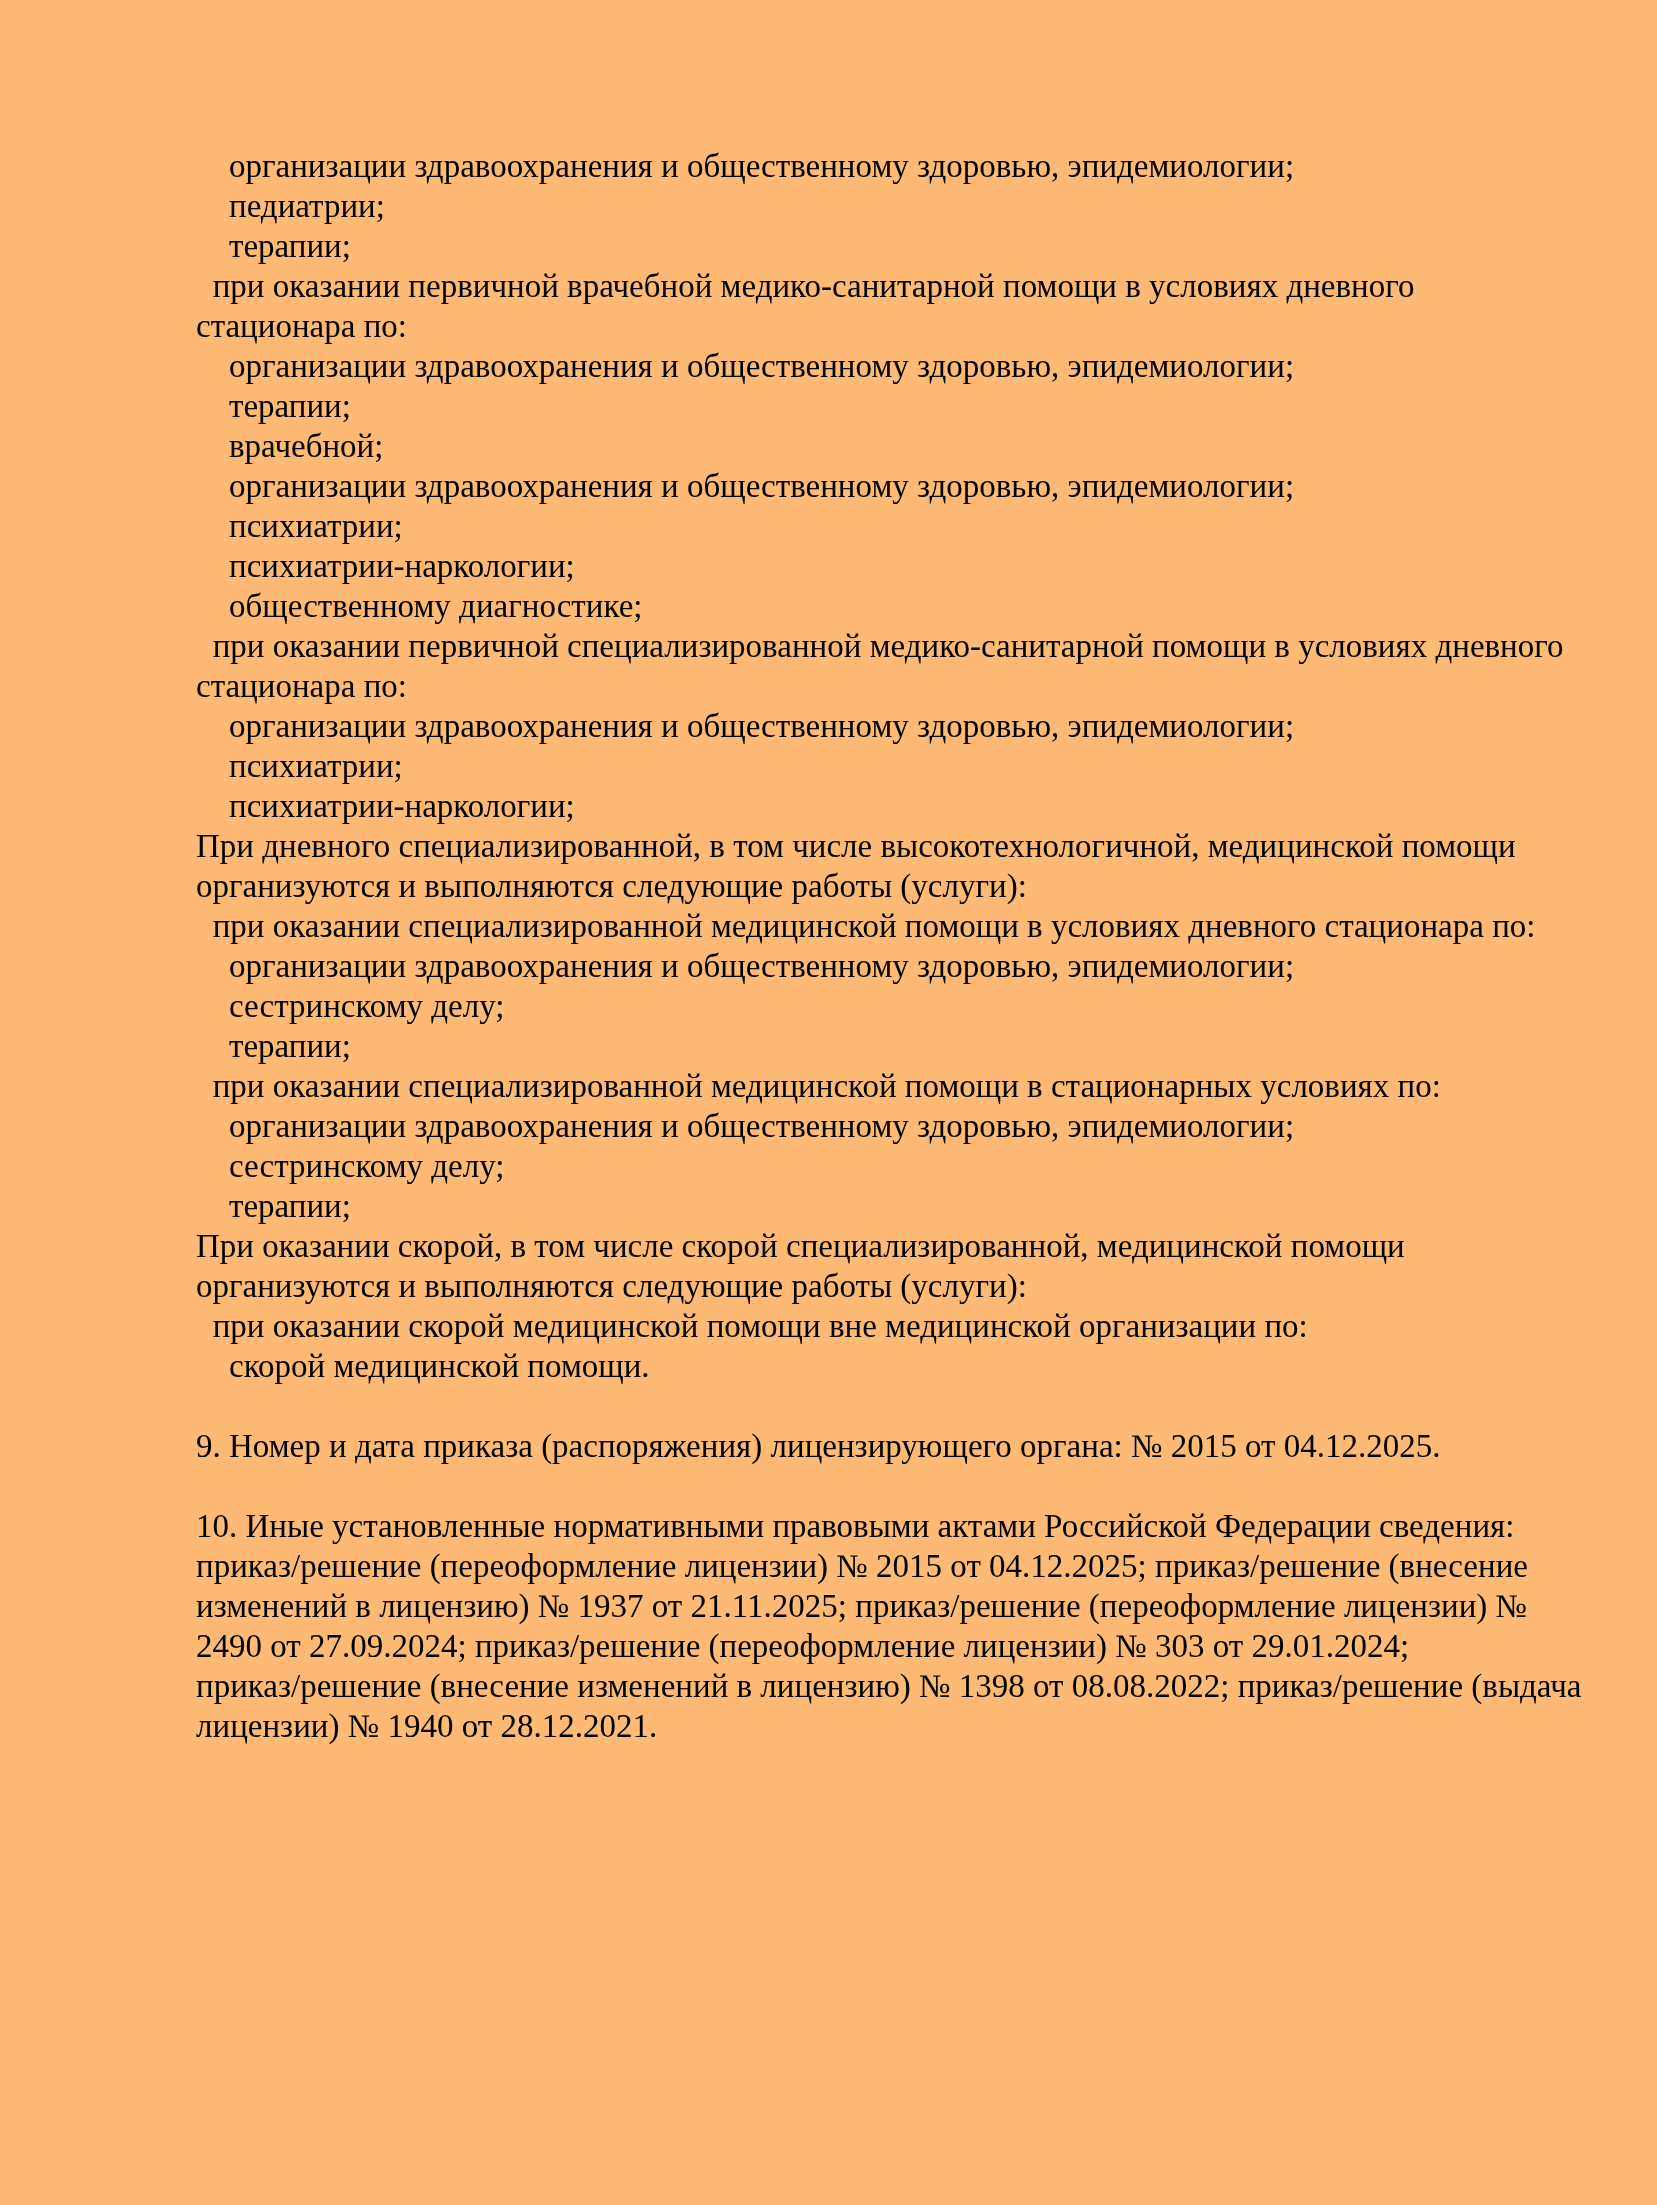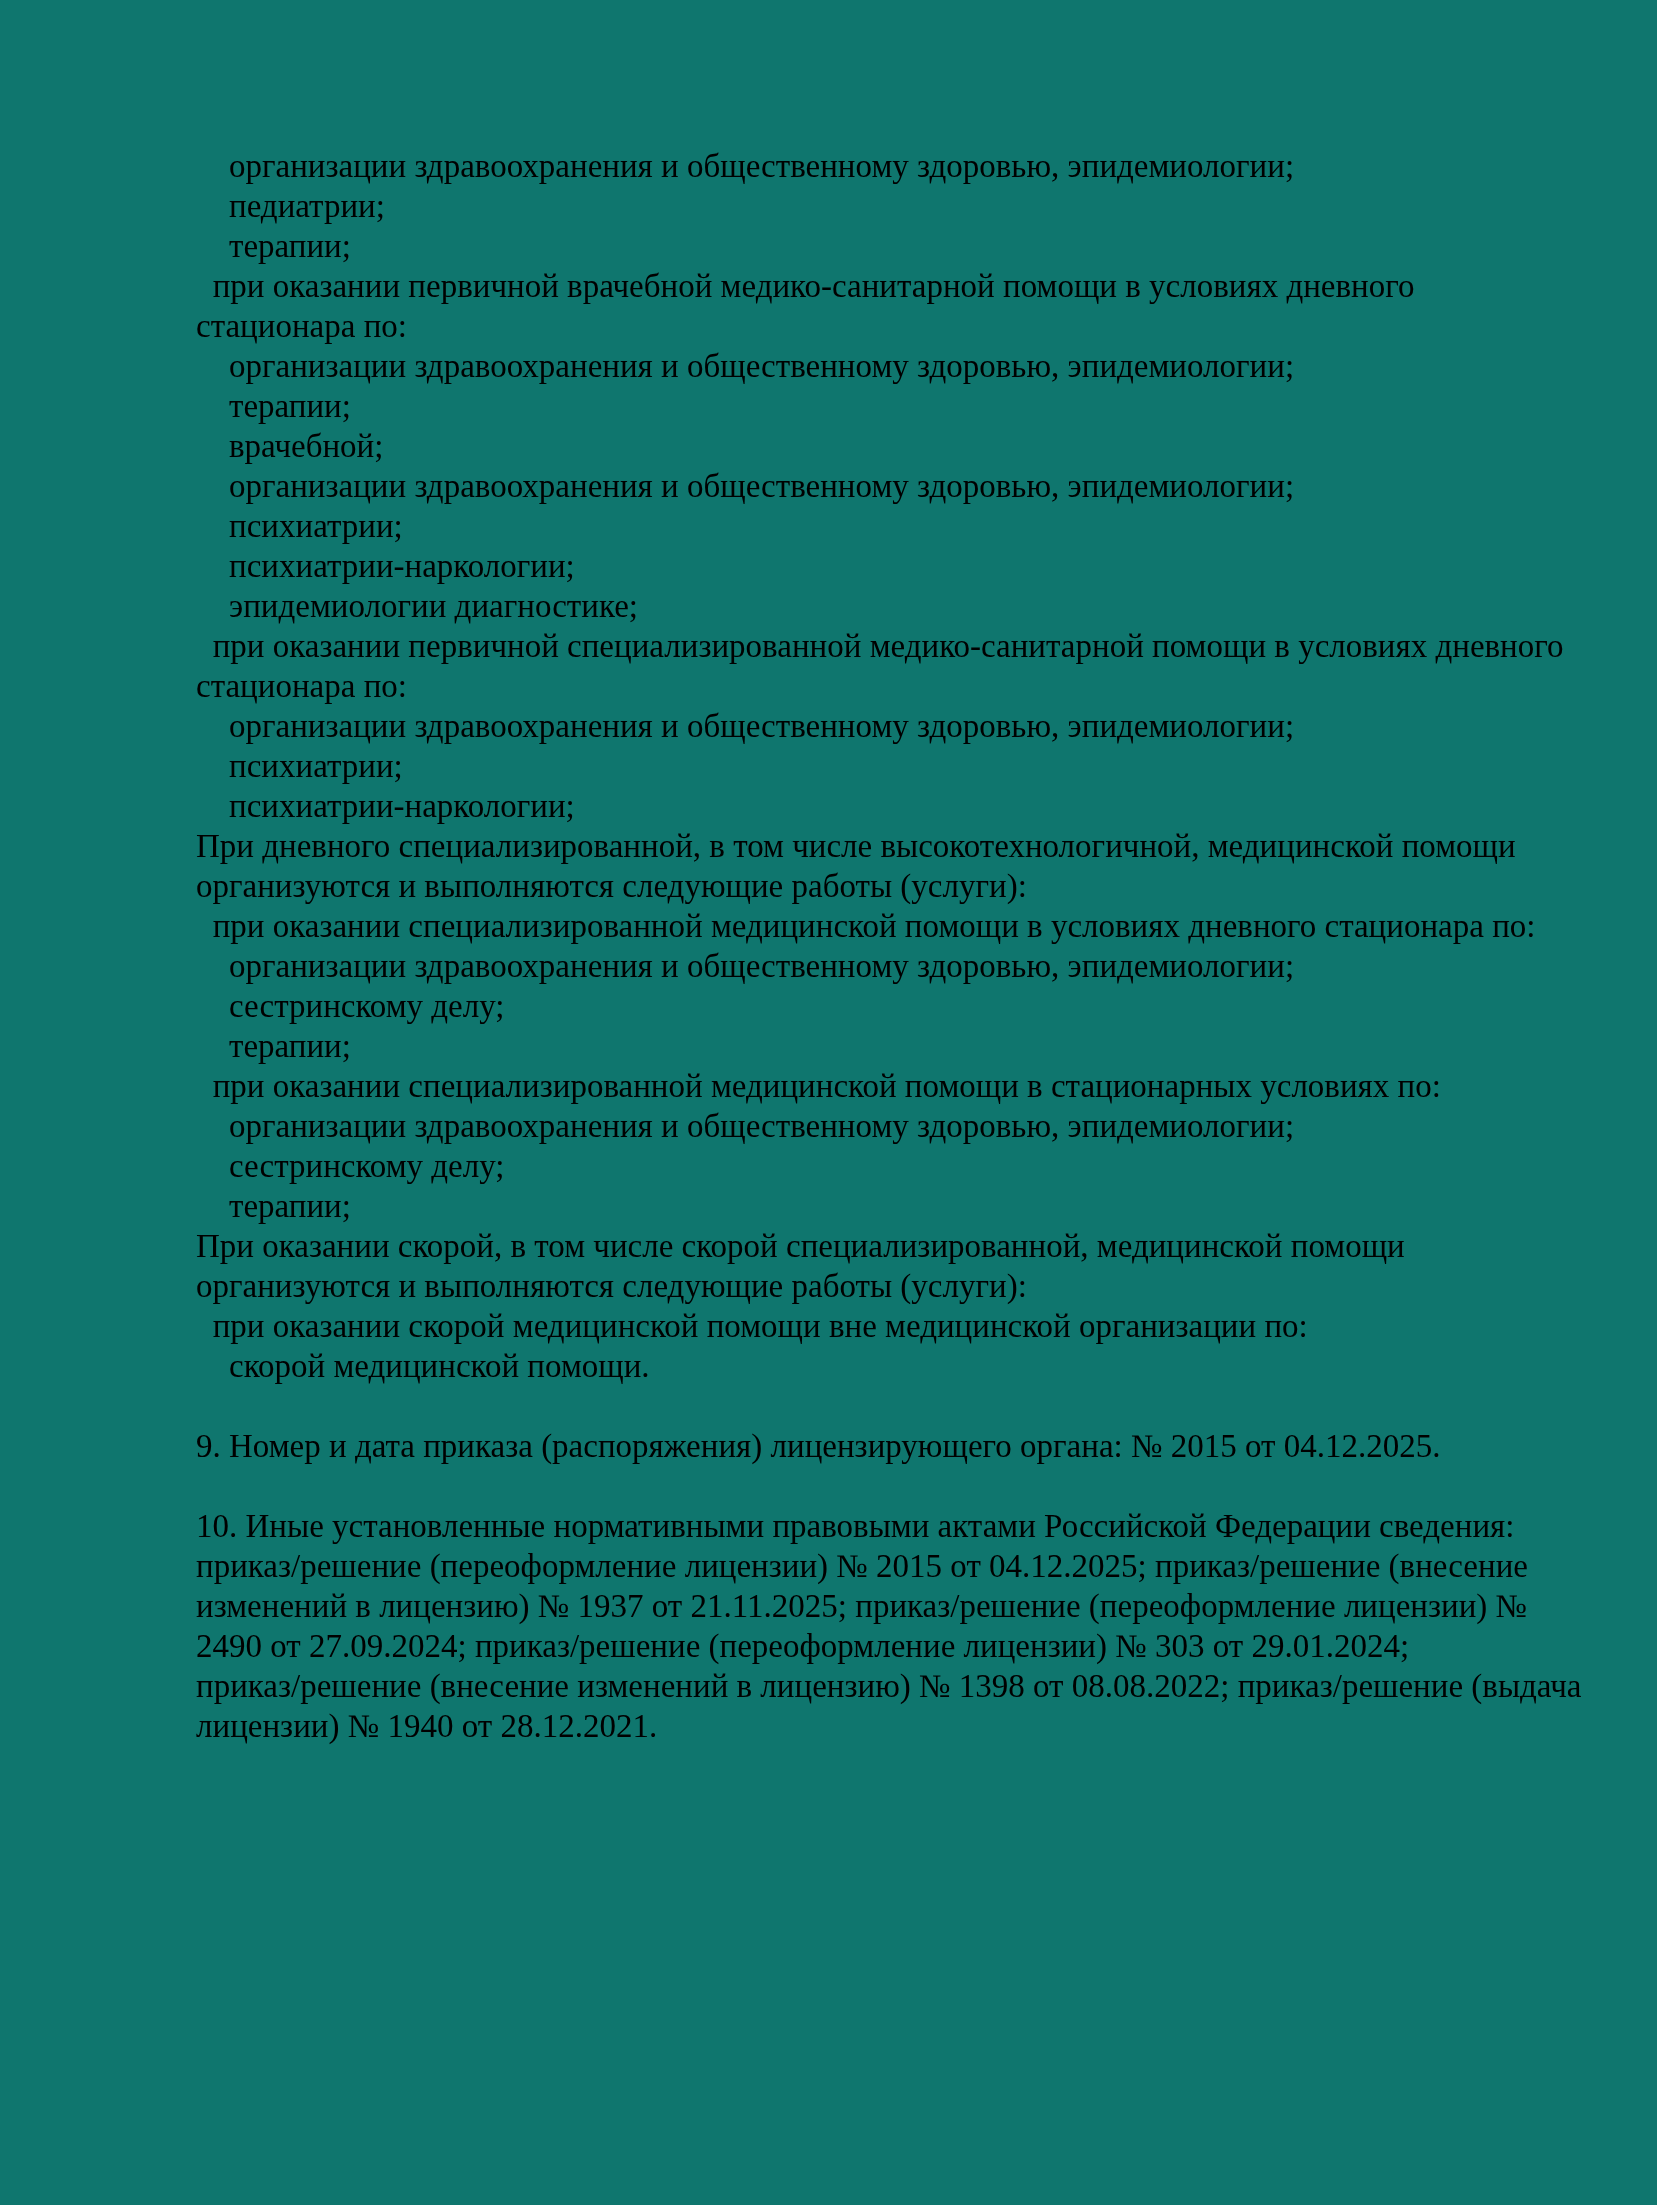--- a/index.html
+++ b/index.html
@@ -10,21 +10,21 @@
     width: 1657px;
     height: 2205px;
     background: #ffffff;
     overflow: hidden;
     font-family: "Liberation Serif", "DejaVu Serif", serif;
   }
   .page {
     position: relative;
     width: 1657px;
     height: 2205px;
-    background: #0f766e;
+    background: #fdba74;
   }
   .text-block {
     position: absolute;
     left: 196px;
     top: 146px;
     right: 27px;
     color: #000000;
     font-size: 33px;
     line-height: 40px;
     text-align: left;
@@ -60,21 +60,21 @@
 
 
       <div class="doc-line indent-2">врачебной;</div>
 
       <div class="doc-line indent-2">организации здравоохранения и общественному здоровью, эпидемиологии;</div>
 
       <div class="doc-line indent-2">психиатрии;</div>
 
       <div class="doc-line indent-2">психиатрии-наркологии;</div>
 
-      <div class="doc-line indent-2">эпидемиологии диагностике;</div>
+      <div class="doc-line indent-2">общественному диагностике;</div>
 
 
       <div class="doc-line indent-1">при оказании первичной специализированной медико-санитарной помощи в условиях дневного</div>
 
       <div class="doc-line indent-0">стационара по:</div>
 
       <div class="doc-line indent-2">организации здравоохранения и общественному здоровью, эпидемиологии;</div>
 
       <div class="doc-line indent-2">психиатрии;</div>
 

